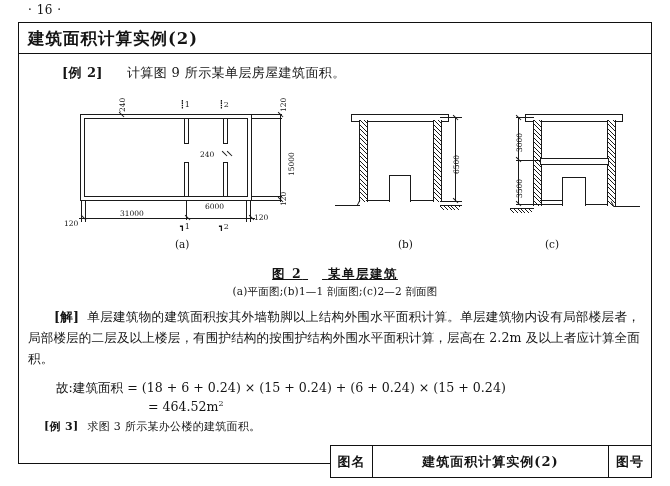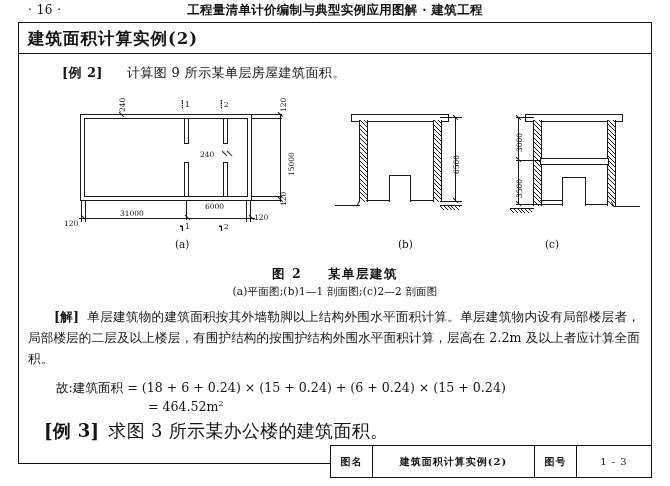--- a/index.html
+++ b/index.html
@@ -134,20 +134,21 @@
   #abc-row { position: absolute; left: 20px; top: 238px; width: 630px; height: 16px; }
   #abc-row span { position: absolute; font-size: 10.5px; }
 
   #fig-caption {
     position: absolute;
     left: 0; top: 266px; width: 670px;
     text-align: center;
     font-size: 12.5px;
     font-weight: bold;
     letter-spacing: 1.5px;
+    text-decoration: underline;
   }
   #fig-subcaption {
     position: absolute;
     left: 0; top: 285px; width: 670px;
     text-align: center;
     font-size: 10.5px;
     letter-spacing: 0.2px;
   }
 
   
@@ -175,57 +176,56 @@
     left: 148px; top: 399px;
     font-size: 12.6px;
     white-space: nowrap;
   }
   sup { font-size: 8px; vertical-align: super; }
 
   
   #example3-line {
     position: absolute;
     left: 44px; top: 419px;
-    font-size: 18px;
+    font-size: 11px;
     letter-spacing: 0.3px;
   }
   #example3-line .tag { font-weight: bold; margin-right: 9px; }
 
   
   #title-block {
     position: absolute;
     left: 330px; top: 445px;
     width: 322px; height: 33px;
     border: 1.5px solid #111;
     box-sizing: border-box;
     display: flex;
     align-items: stretch;
     background: #fff;
   }
   #title-block .cell {
     display: flex;
     align-items: center;
     justify-content: center;
-    font-size: 10px;
+    font-size: 13px;
     border-right: 1.3px solid #111;
     box-sizing: border-box;
     letter-spacing: 1px;
   }
   #title-block .cell:last-child { border-right: none; }
   .tb-k1 { width: 42px; font-weight: bold; }
   .tb-v1 { flex: 1; font-weight: bold; }
   .tb-k2 { width: 42px; font-weight: bold; }
   .tb-v2 { width: 74px; }
 </style>
 </head>
 <body>
 
 <div id="running-header">
   <div id="page-number">· 16 ·</div>
-  <div id="header-title">工程量清单计价编制与典型实例应用图解 · 建筑工程</div>
 </div>
 
 <div id="page-frame"></div>
 
 <div id="section-heading">建筑面积计算实例(2)</div>
 <div id="heading-rule"></div>
 
 <div id="example2-line">
   <span class="tag">[例 2]</span><span>计算图 9 所示某单层房屋建筑面积。</span>
 </div>
@@ -378,14 +378,13 @@
 </div>
 
 <div id="example3-line">
   <span class="tag">[例 3]</span><span>求图 3 所示某办公楼的建筑面积。</span>
 </div>
 
 <div id="title-block">
   <div class="cell tb-k1">图名</div>
   <div class="cell tb-v1">建筑面积计算实例(2)</div>
   <div class="cell tb-k2">图号</div>
-  <div class="cell tb-v2">1 - 3</div>
 </div>
 
 </body></html>

